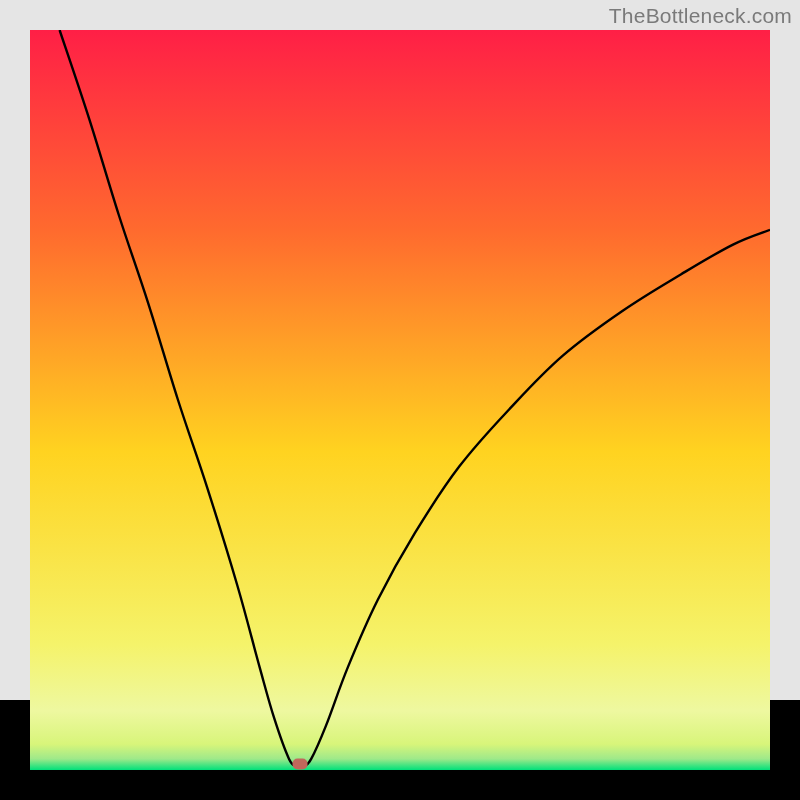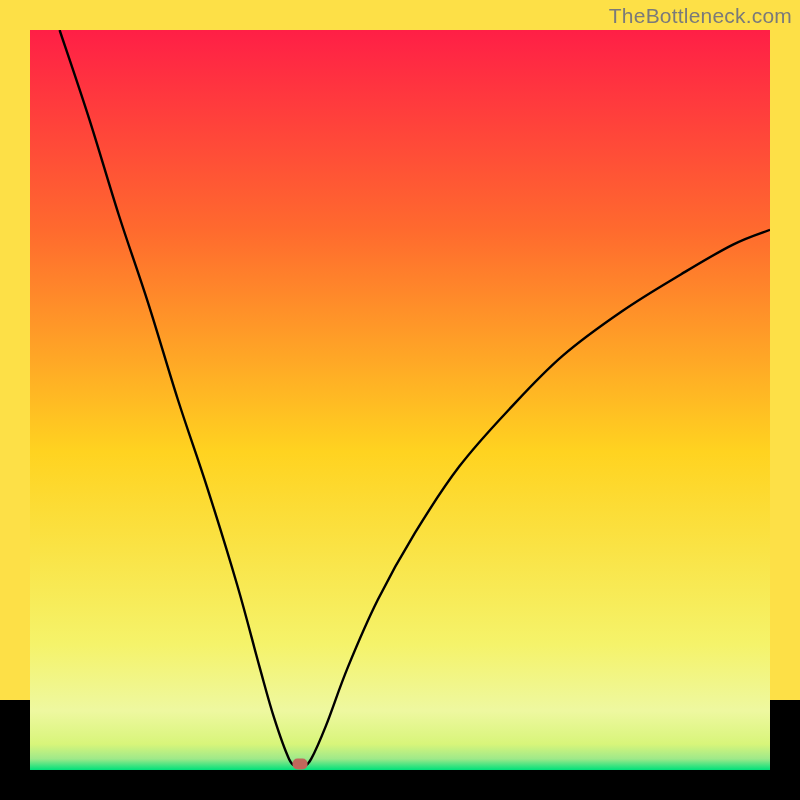--- a/index.html
+++ b/index.html
@@ -8,21 +8,21 @@
     width: 800px;
     height: 800px;
     overflow: hidden;
     background: #000;
     font-family: Arial, Helvetica, sans-serif;
   }
   .stage {
     position: relative;
     width: 800px;
     height: 700px;
-    background: #fde047;
+    background: #e5e5e5;
     text-align: center;
   }
   .plot {
     position: absolute;
     left: 30px;
     top: 30px;
     width: 740px;
     height: 740px;
     overflow: hidden;
   }

